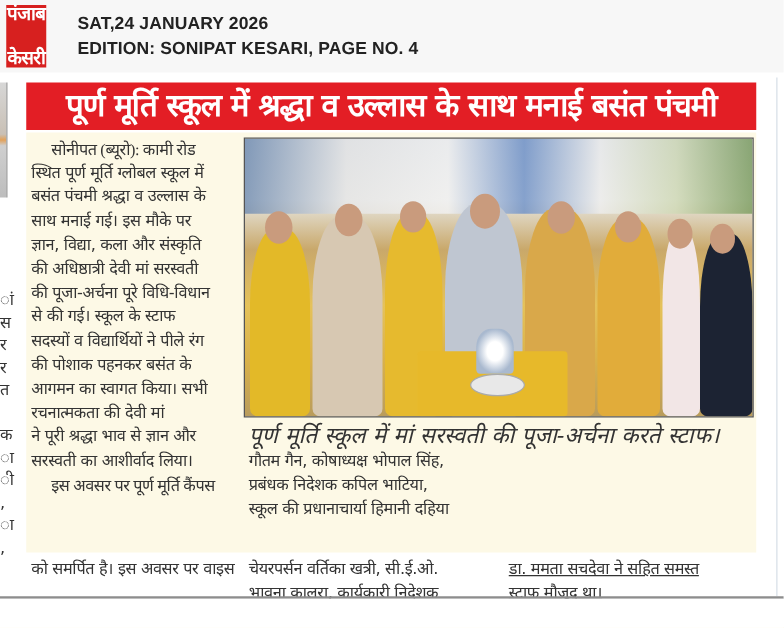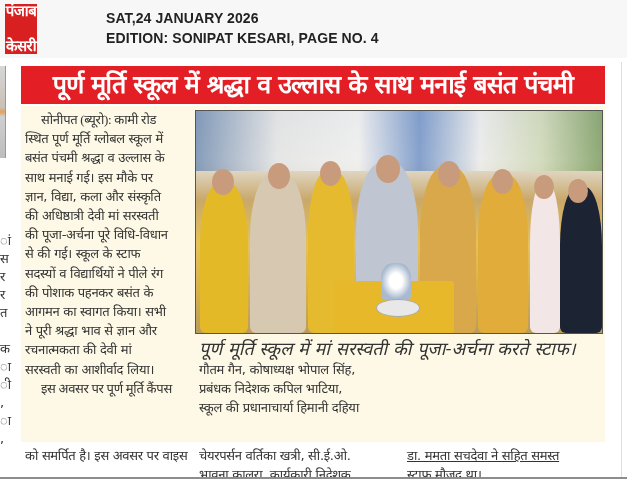--- a/index.html
+++ b/index.html
@@ -15,21 +15,21 @@
     .header { position: absolute; left: 0; top: 0; width: 627px; height: 58px; background: #f7f7f7; }
     .logo {
       position: absolute; left: 5px; top: 4px; width: 32px; height: 50px;
       background: #d7201f; color: #fff; display: flex; flex-direction: column;
       align-items: center; justify-content: space-between; line-height: 1;
     }
     .logo span { font-weight: bold; font-size: 15px; display: block; letter-spacing: -0.5px; }
     .header-text { position: absolute; left: 62px; top: 8px; }
     .header-line {
       font-family: "Liberation Sans", sans-serif; font-weight: bold; font-size: 14px;
-      color: #222; line-height: 20px; letter-spacing: 0.1px; margin-left: 44px;
+      color: #222; line-height: 20px; letter-spacing: 0.1px;
     }
 
     
     .clip { position: absolute; left: 0; top: 60px; width: 627px; height: 418px; background: #fff; }
     .bottom-rule { position: absolute; left: 0; top: 477px; width: 627px; height: 2px; background: #8d8d8d; }
     .bottom-area { position: absolute; left: 0; top: 479px; width: 627px; height: 23px; background: #fff; }
 
     
     .neighbor {
       position: absolute; left: 0; top: 62px; width: 12px; height: 410px;
@@ -137,22 +137,22 @@
       <p>स्थित पूर्ण मूर्ति ग्लोबल स्कूल में</p>
       <p>बसंत पंचमी श्रद्धा व उल्लास के</p>
       <p>साथ मनाई गई। इस मौके पर</p>
       <p>ज्ञान, विद्या, कला और संस्कृति</p>
       <p>की अधिष्ठात्री देवी मां सरस्वती</p>
       <p>की पूजा-अर्चना पूरे विधि-विधान</p>
       <p>से की गई। स्कूल के स्टाफ</p>
       <p>सदस्यों व विद्यार्थियों ने पीले रंग</p>
       <p>की पोशाक पहनकर बसंत के</p>
       <p>आगमन का स्वागत किया। सभी</p>
+      <p>रचनात्मकता की देवी मां</p>
       <p>ने पूरी श्रद्धा भाव से ज्ञान और</p>
-      <p>रचनात्मकता की देवी मां</p>
       <p>सरस्वती का आशीर्वाद लिया।</p>
       <p class="indent">इस अवसर पर पूर्ण मूर्ति कैंपस</p>
     </div>
 
     <div class="photo" title="school staff in yellow attire posing around Saraswati idol and flower-decorated table">
       <div class="bg-wall"></div>
       <div class="person" style="left:4px;width:48px;height:150px;background:#e3b928;"></div>
       <div class="head" style="left:16px;top:58px;width:22px;height:26px;"></div>
       <div class="person" style="left:54px;width:56px;height:160px;background:#d7c8b2;"></div>
       <div class="head" style="left:72px;top:52px;width:22px;height:26px;"></div>

